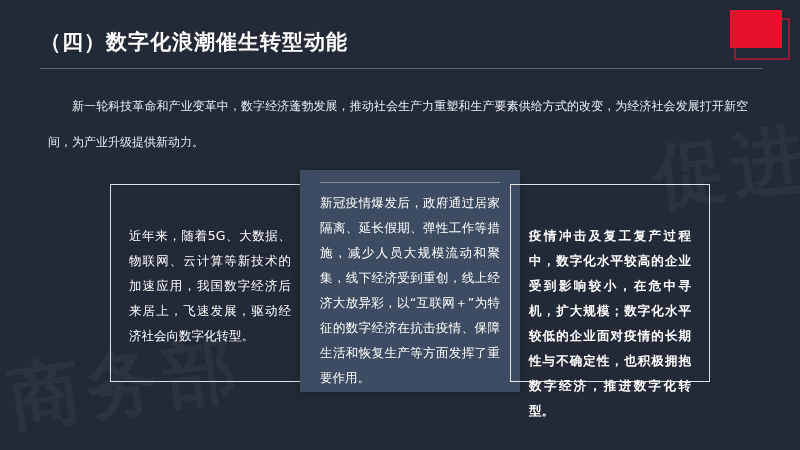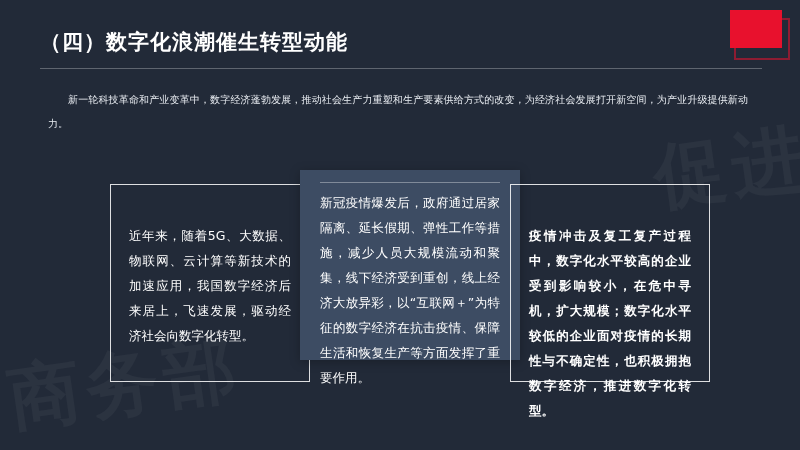--- a/index.html
+++ b/index.html
@@ -79,22 +79,22 @@
     height: 1px;
     background: rgba(255,255,255,0.28);
   }
   
   .intro {
     position: absolute;
     top: 88px;
     left: 48px;
     width: 700px;
     color: #e9edf2;
-    font-size: 10px;
-    line-height: 24px;
+    font-size: 12px;
+    line-height: 36px;
     text-indent: 2em;
     font-family: Liberation Sans, sans-serif;
     text-align: justify;
   }
   
   .cards {
     position: absolute;
     top: 180px;
     left: 110px;
     width: 600px;
@@ -115,21 +115,21 @@
     width: 200px;
     height: 198px;
     padding: 24px 18px;
   }
   .card-left { left: 0; }
   .card-right { left: 400px; font-weight: bold; }
   .card-center {
     left: 190px;
     top: -10px;
     width: 220px;
-    height: 190px;
+    height: 222px;
     background: #3d4c63;
     padding: 20px 20px;
     box-shadow: 0 2px 10px rgba(0,0,0,0.25);
   }
   .card-center .inner-rule {
     position: absolute;
     top: 12px;
     left: 20px;
     width: 180px;
     height: 1px;

